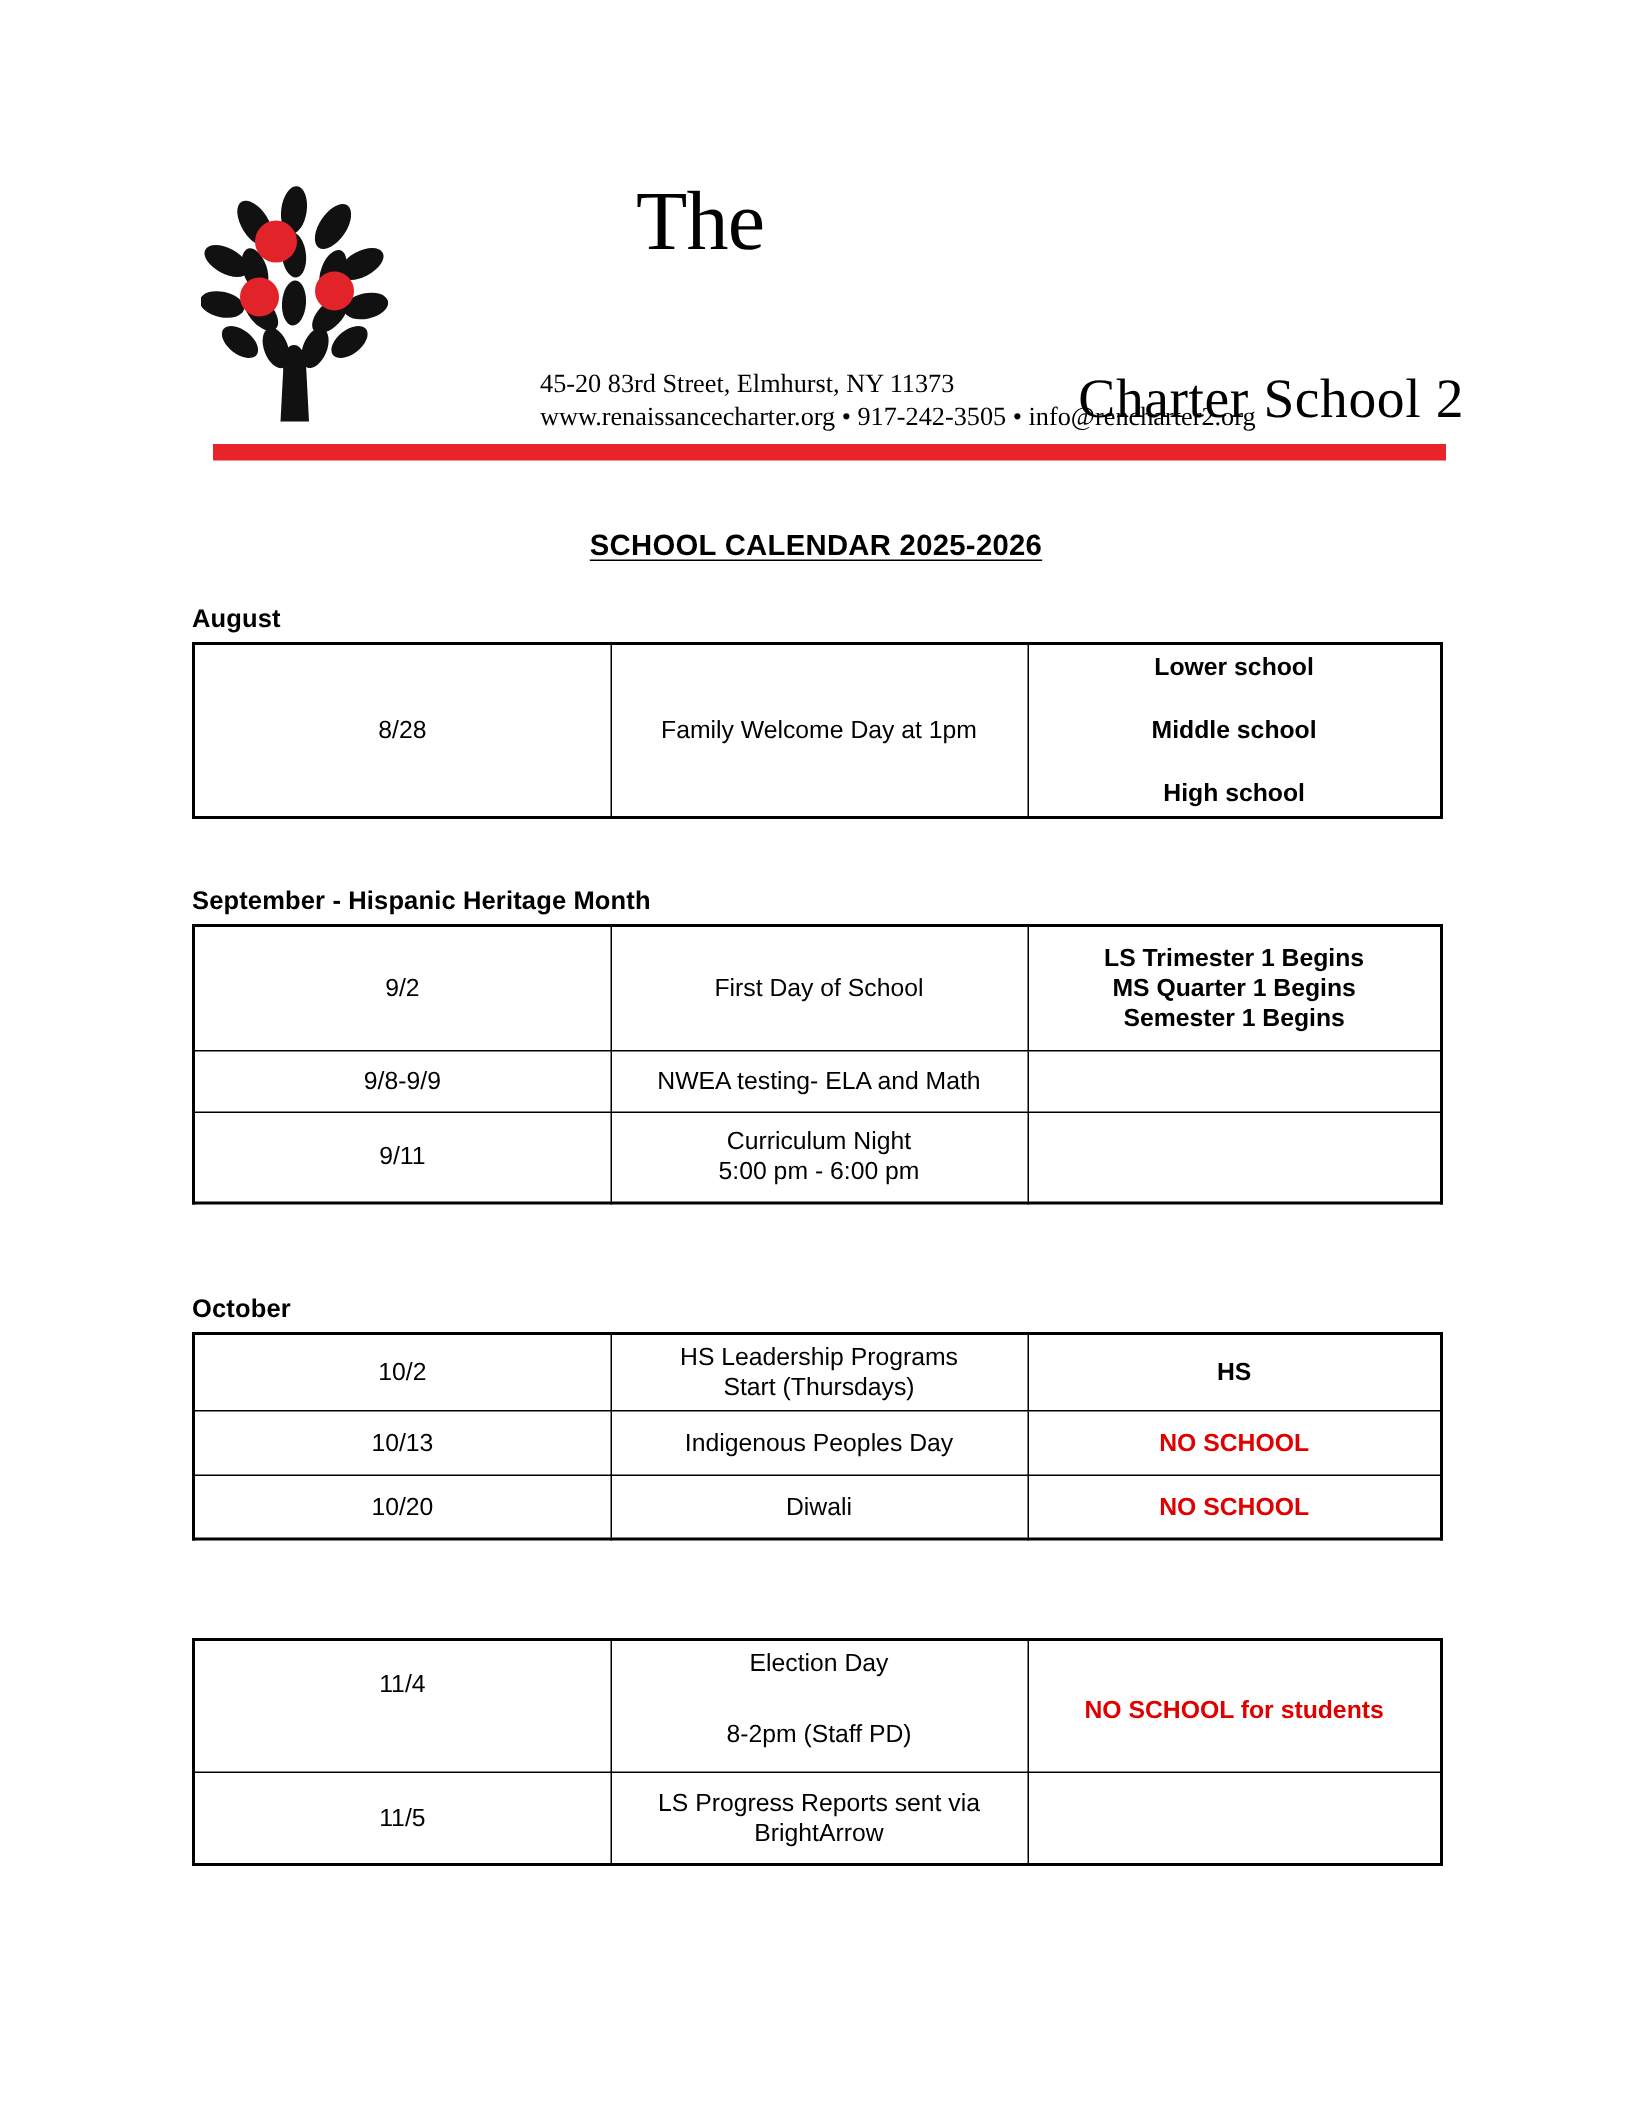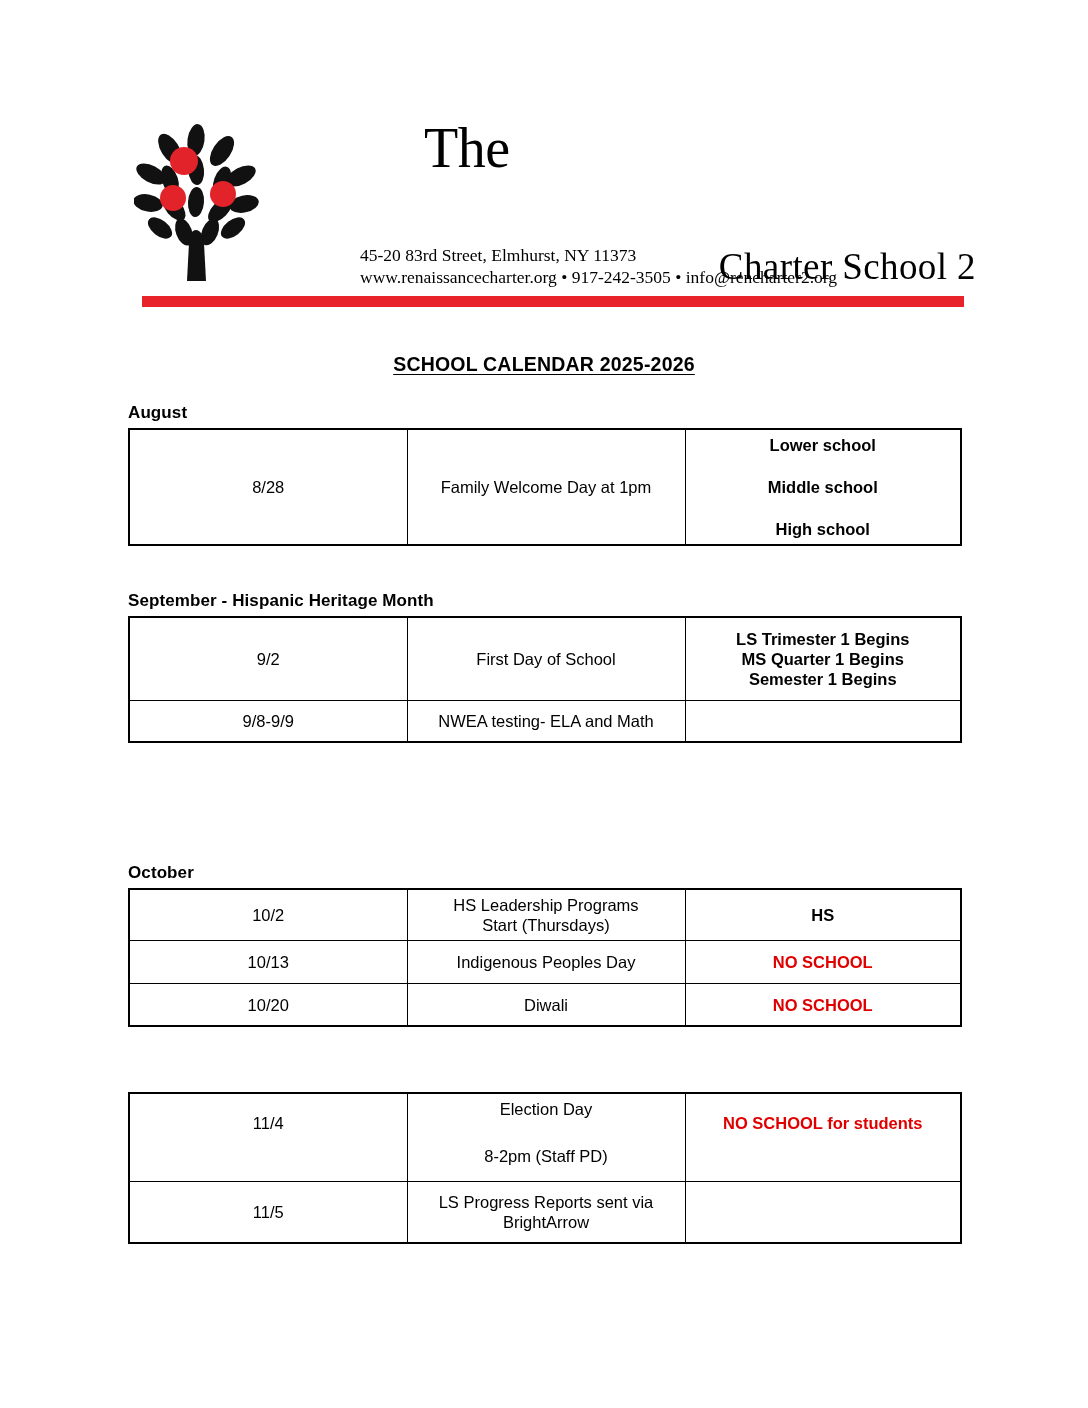--- a/index.html
+++ b/index.html
@@ -249,20 +249,28 @@
           <span class="stack-line">Semester 1 Begins</span>
         </td>
       </tr>
       <tr>
         <td class="c-date" style="height:41px">9/8-9/9</td>
         <td class="c-event">
           <span class="stack-line">NWEA testing- ELA and Math</span>
         </td>
         <td class="c-note"></td>
       </tr>
+      <tr>
+        <td class="c-date" style="height:60px">9/11</td>
+        <td class="c-event">
+          <span class="stack-line">Curriculum Night</span>
+          <span class="stack-line">5:00 pm - 6:00 pm</span>
+        </td>
+        <td class="c-note"></td>
+      </tr>
     </tbody>
   </table>
 </div>
 
 <div class="section" id="sec-october">
   <div class="month-heading">October</div>
   <table class="cal">
     <tbody>
       <tr>
         <td class="c-date" style="height:50px">10/2</td>
@@ -299,21 +307,21 @@
 <div class="section" id="sec-november">
   <table class="cal">
     <tbody>
       <tr>
         <td class="c-date" style="height:88px; vertical-align:top; padding-top:19px">11/4</td>
         <td class="c-event" style="vertical-align:top; ">
           <span class="stack-line">Election Day</span>
           <span class="wide-gap"></span>
           <span class="stack-line">8-2pm (Staff PD)</span>
         </td>
-        <td class="c-note" style="vertical-align:top; padding-top:19px">
+        <td class="c-note" style="vertical-align:top; padding-top:36px">
           <span class="stack-line note-red">NO SCHOOL for students</span>
         </td>
       </tr>
       <tr>
         <td class="c-date" style="height:62px">11/5</td>
         <td class="c-event">
           <span class="stack-line">LS Progress Reports sent via</span>
           <span class="stack-line">BrightArrow</span>
         </td>
         <td class="c-note"></td>

